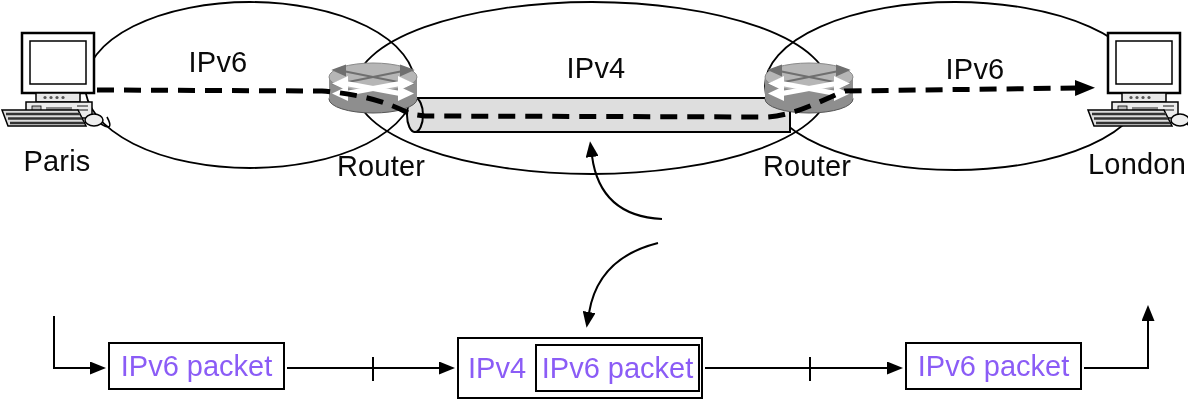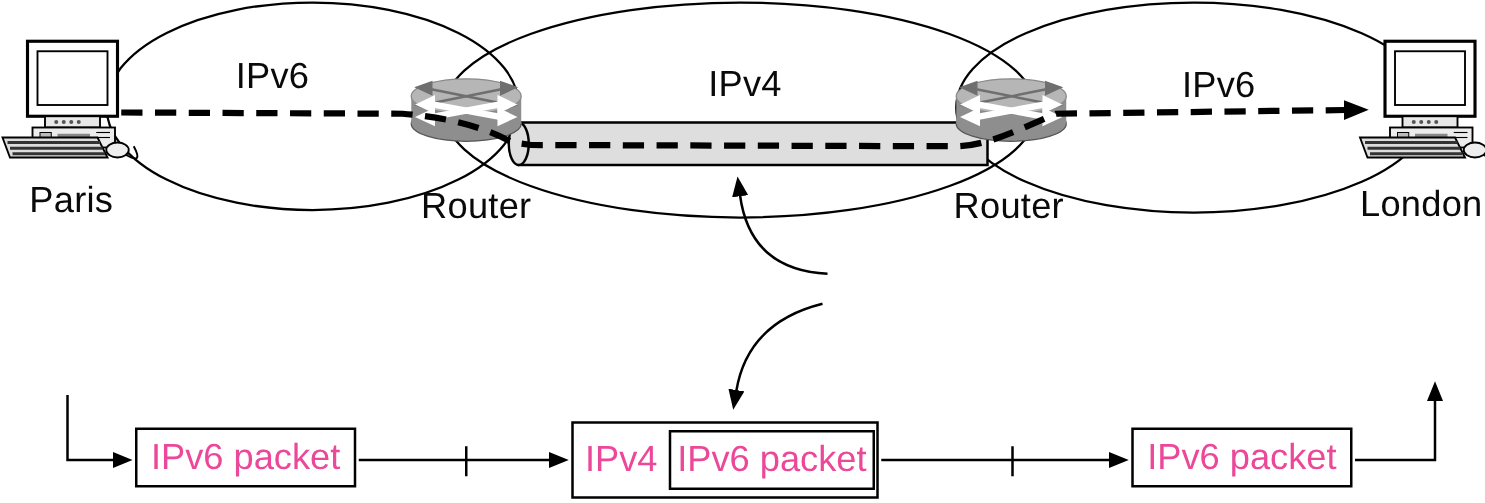--- a/index.html
+++ b/index.html
@@ -21,21 +21,21 @@
   }
   .pktbox{
     position:absolute;
     box-sizing:border-box;
     border:2px solid #000;
     background:#fff;
     display:flex;
     align-items:center;
     justify-content:center;
     font-size:29px;
-    color:#ec4899;
+    color:#8b5cf6;
     white-space:nowrap;
   }
   
   .router-body{fill:var(--router-body,#8e8e8e);}
   .router-top{fill:var(--router-top,#b6b6b6);}
   .tunnel-fill{fill:var(--tunnel-fill,#dedede);}
   .cloud{fill:none;stroke:#000;stroke-width:1.8;}
   .flowline{fill:none;stroke:#000;stroke-width:2;}
 </style>
 </head>

